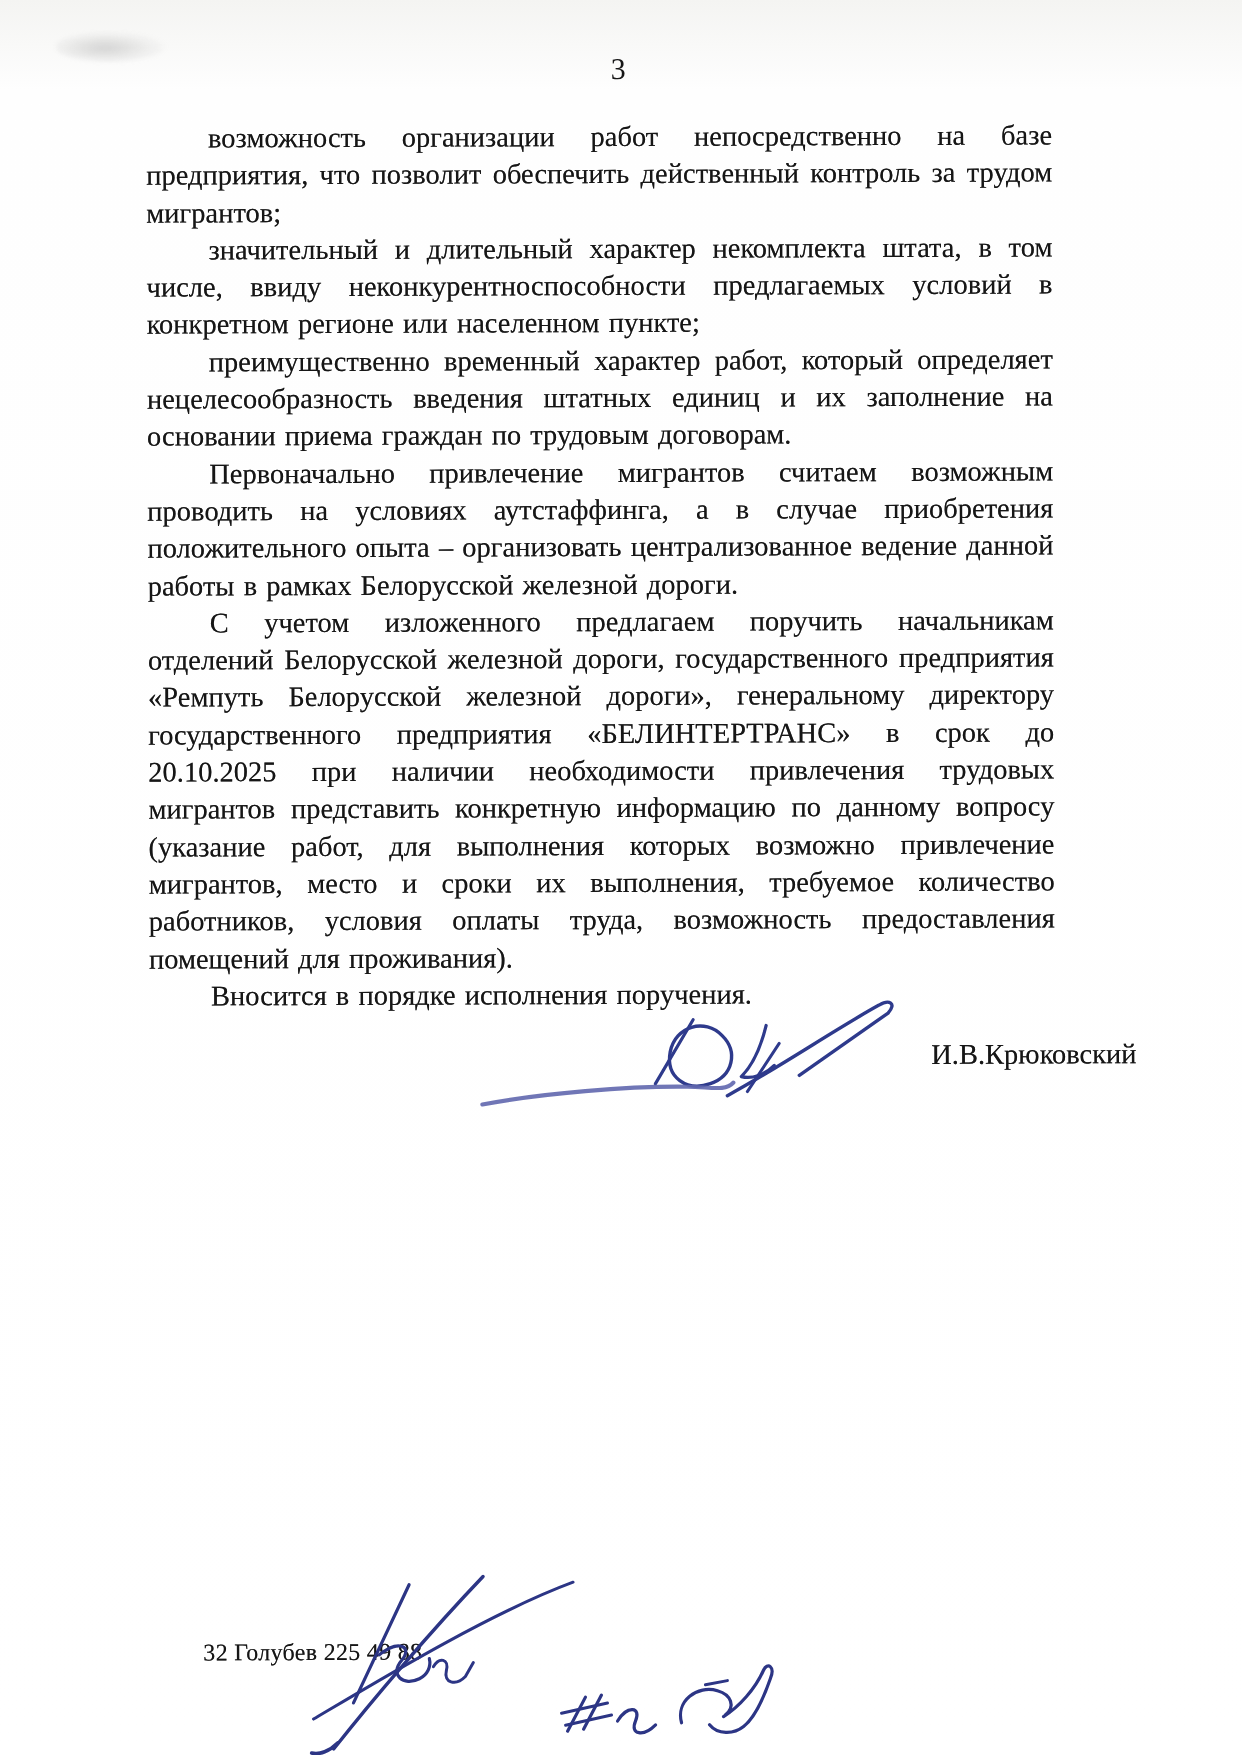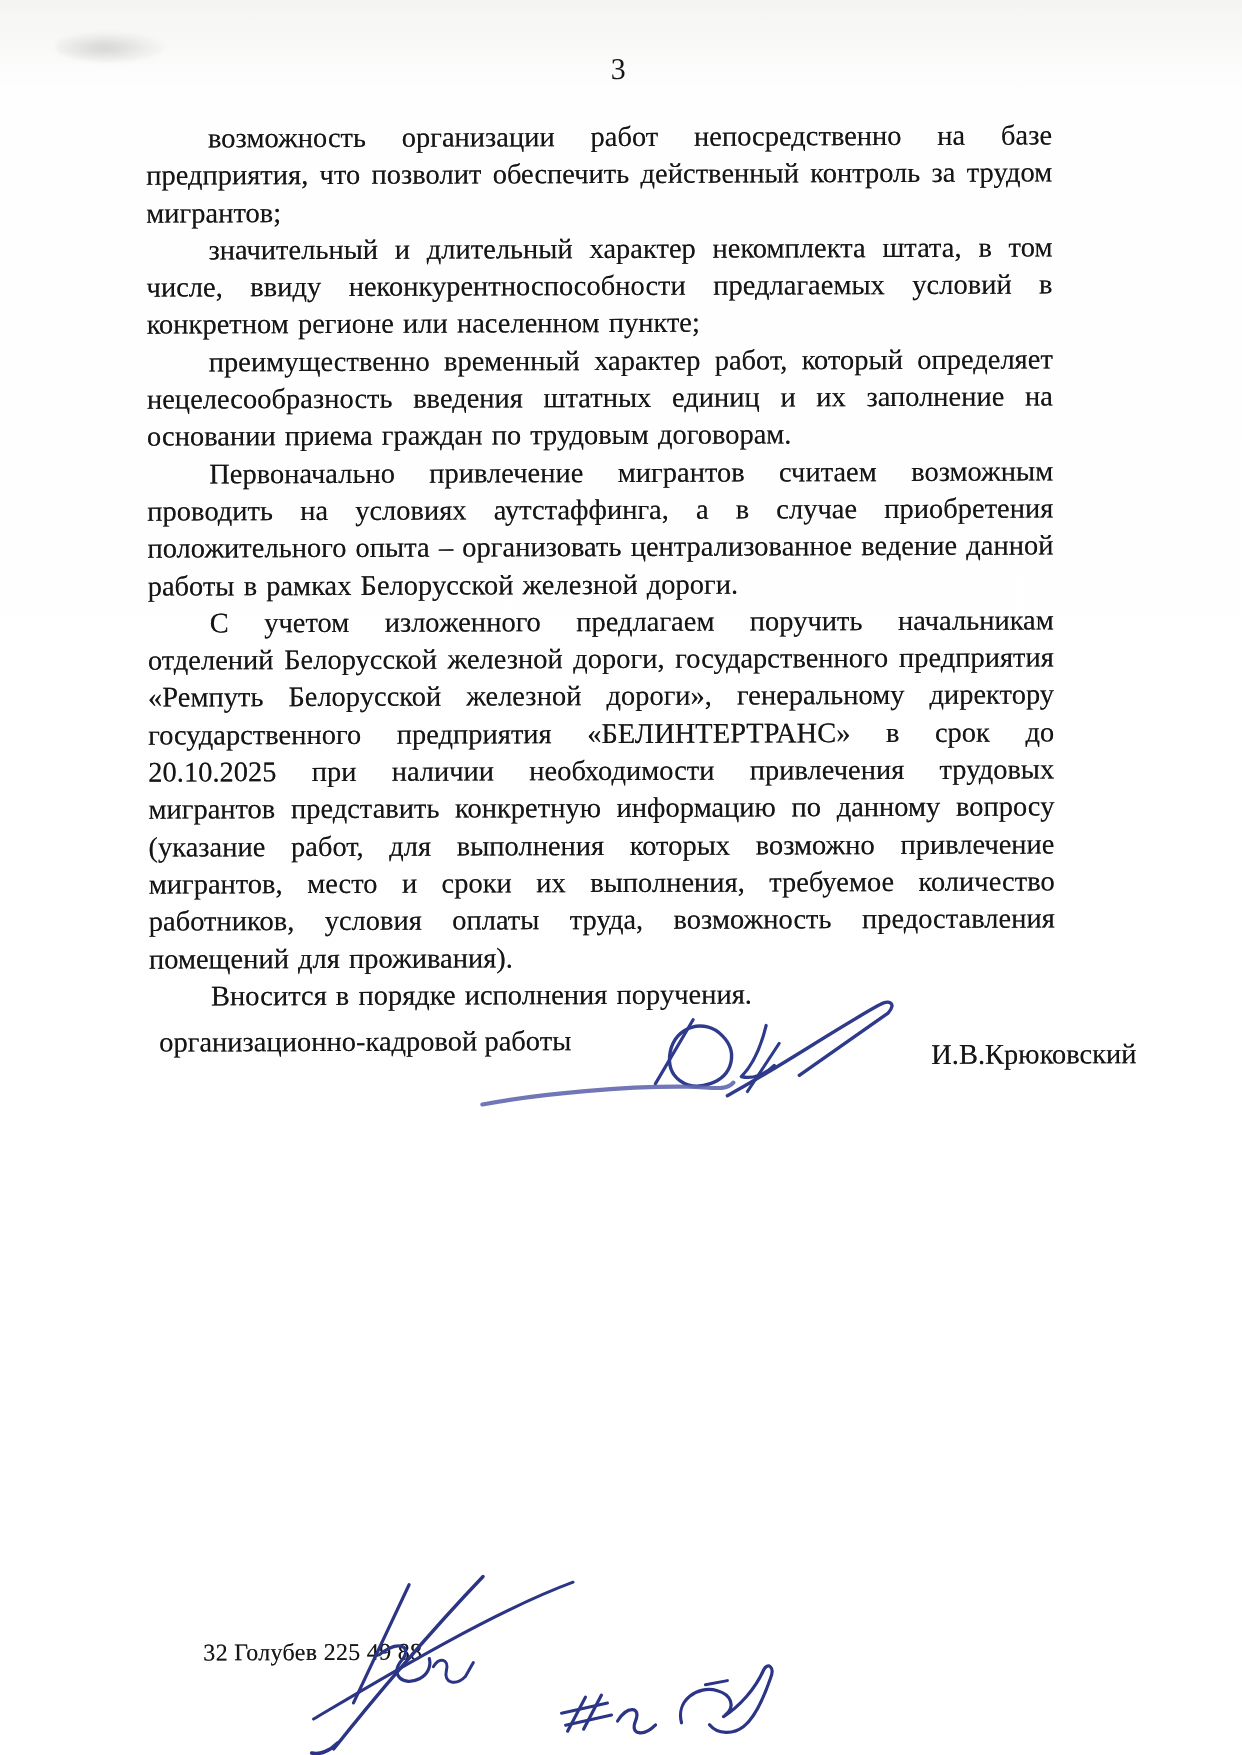--- a/index.html
+++ b/index.html
@@ -122,21 +122,20 @@
     <div class="doc-body">
       <p>возможность организации работ непосредственно на базе предприятия, что позволит обеспечить действенный контроль за трудом мигрантов;</p>
       <p>значительный и длительный характер некомплекта штата, в том числе, ввиду неконкурентноспособности предлагаемых условий в конкретном регионе или населенном пункте;</p>
       <p>преимущественно временный характер работ, который определяет нецелесообразность введения штатных единиц и их заполнение на основании приема граждан по трудовым договорам.</p>
       <p>Первоначально привлечение мигрантов считаем возможным проводить на условиях аутстаффинга, а в случае приобретения положительного опыта – организовать централизованное ведение данной работы в рамках Белорусской железной дороги.</p>
       <p>С учетом изложенного предлагаем поручить начальникам отделений Белорусской железной дороги, государственного предприятия «Ремпуть Белорусской железной дороги», генеральному директору государственного предприятия «БЕЛИНТЕРТРАНС» в срок до 20.10.2025 при наличии необходимости привлечения трудовых мигрантов представить конкретную информацию по данному вопросу (указание работ, для выполнения которых возможно привлечение мигрантов, место и сроки их выполнения, требуемое количество работников, условия оплаты труда, возможность предоставления помещений для проживания).</p>
       <p>Вносится в порядке исполнения поручения.</p>
     </div>
 
     <div class="sig-title">
-      <div>организационно-кадровой работы</div>
     </div>
 
     <svg class="sig-main" viewBox="0 0 440 140" aria-hidden="true">
 
       <path d="M 176,102 L 214,38" stroke="#2e3a8c" stroke-width="3.2"></path>
 
       <path d="M 243,54 C 226,36 196,44 191,70 C 186,96 208,110 231,102 C 254,94 259,70 243,54" stroke="#2e3a8c" stroke-width="3.4"></path>
 
       <path d="M 287,44 C 282,64 275,82 262,95 C 273,98 286,93 295,84" stroke="#2e3a8c" stroke-width="3.2"></path>
       <path d="M 300,62 L 268,110" stroke="#2e3a8c" stroke-width="3"></path>

